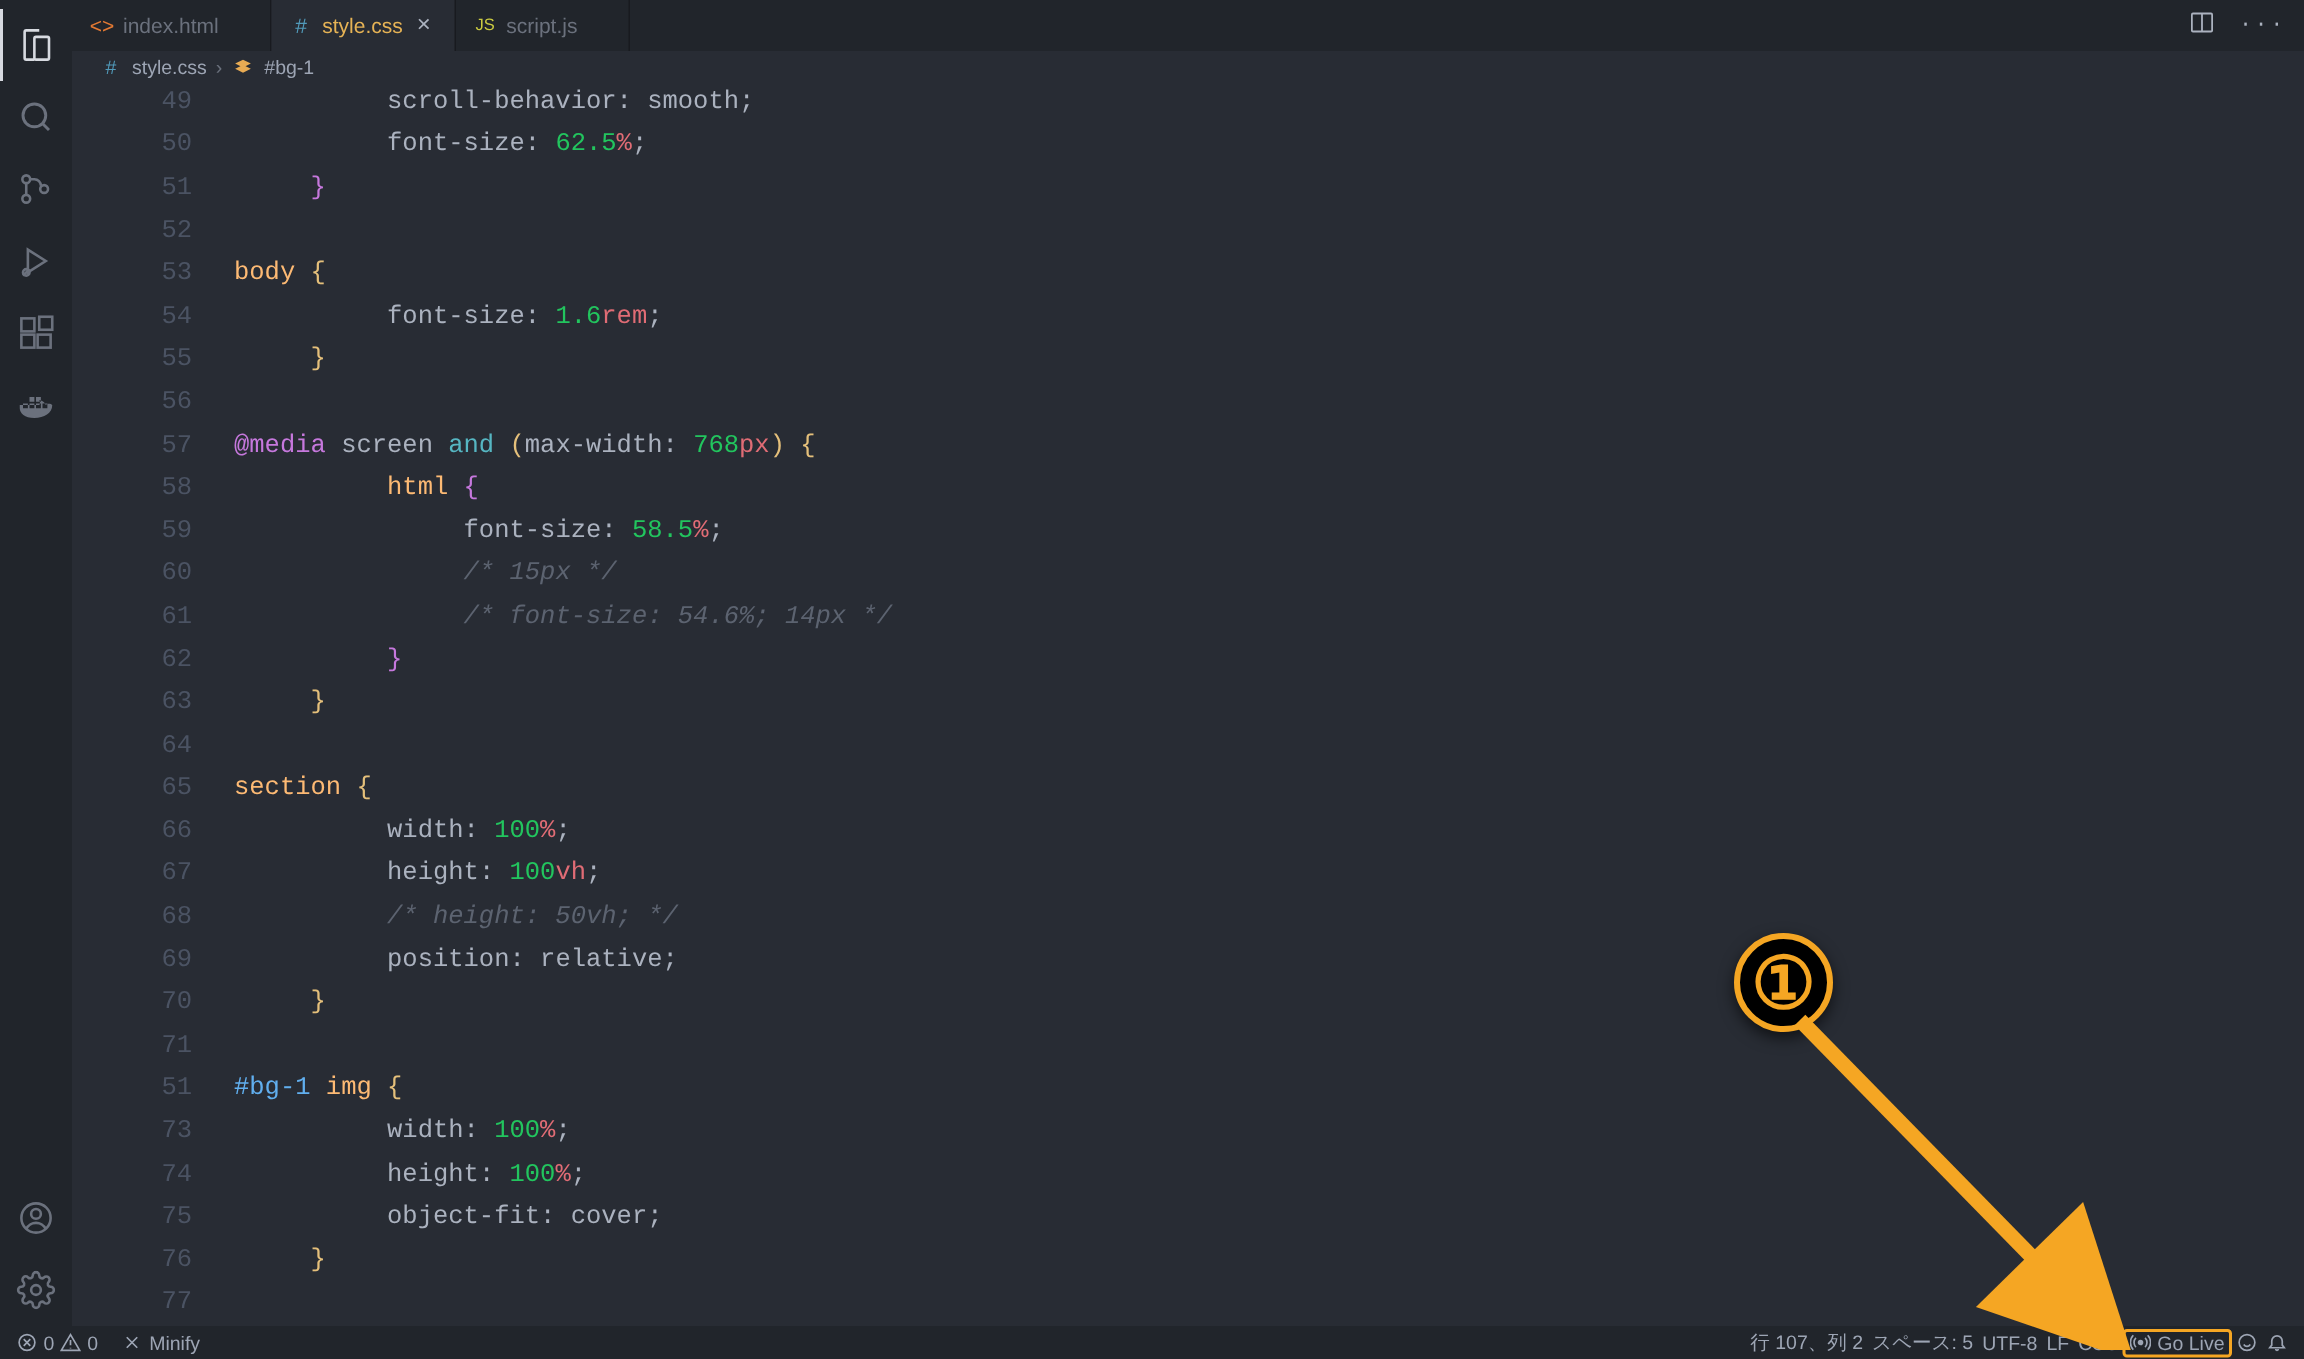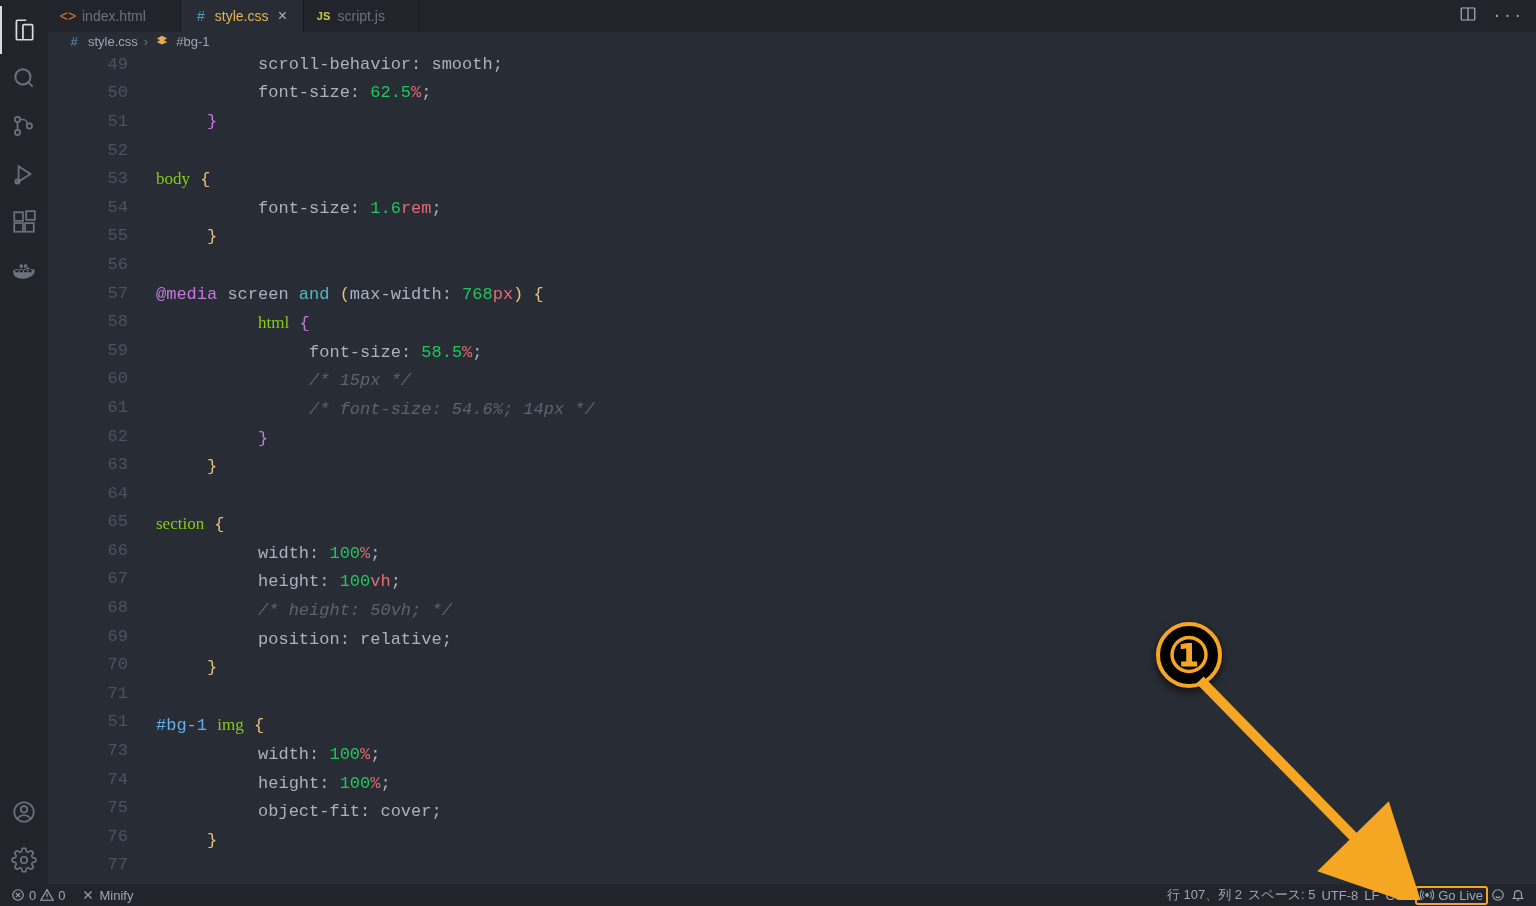--- a/index.html
+++ b/index.html
@@ -115,21 +115,21 @@
     text-align: right;
     padding-right: 28px;
     color: #4b5363;
     user-select: none;
   }
   .code {
     flex: 1;
     white-space: pre;
   }
   .code .kw { color: #c678dd; }
-  .code .tag { color: #84cc16; font-family: Liberation Serif, serif; }
+  .code .tag { color: #fdba74; }
   .code .prop { color: #abb2bf; }
   .code .num { color: #22c55e; margin-top: 33px; }
   .code .unit { color: #e06c75; }
   .code .id { color: #61afef; }
   .code .op { color: #56b6c2; }
   .code .cmt { color: #5c6370; font-style: italic; }
   .code .punc { color: #abb2bf; }
   .code .br-y { color: #e5c07b; }
   .code .br-p { color: #c678dd; }
   .minimap {
@@ -247,21 +247,21 @@
           </div>
           <div class="tab active">
             <span class="ficon">
               <span style="color:#519aba;">#</span>
             </span>
             <span>style.css</span>
             <span class="close">×</span>
           </div>
           <div class="tab">
             <span class="ficon">
-              <span style="color:#cbcb41;font-weight:700;font-size:11px;">JS</span>
+              <span style="color:#cbcb41;font-weight:400;font-size:11px;">JS</span>
             </span>
             <span>script.js</span>
             <span class="close">×</span>
           </div>
         </div>
       <div class="tab-actions">
         <span>
           <svg viewBox="0 0 24 24" fill="none" stroke="currentColor" stroke-width="1.6">
               <rect x="3" y="4" width="18" height="16" rx="1"></rect>
               <path d="M12 4v16"></path>

